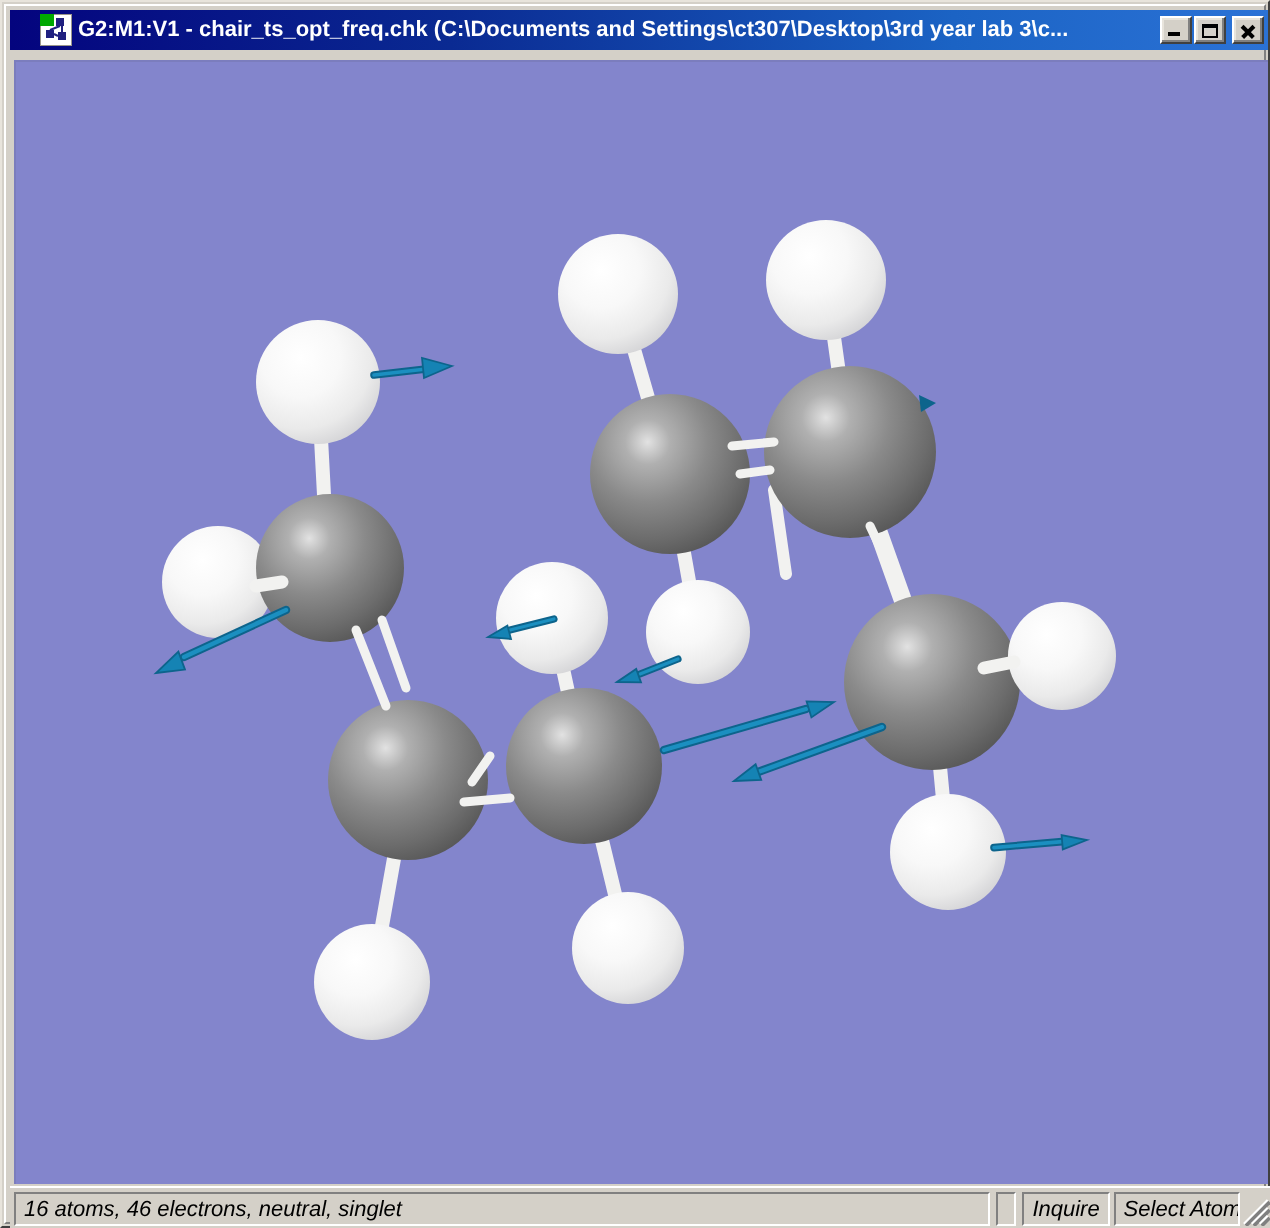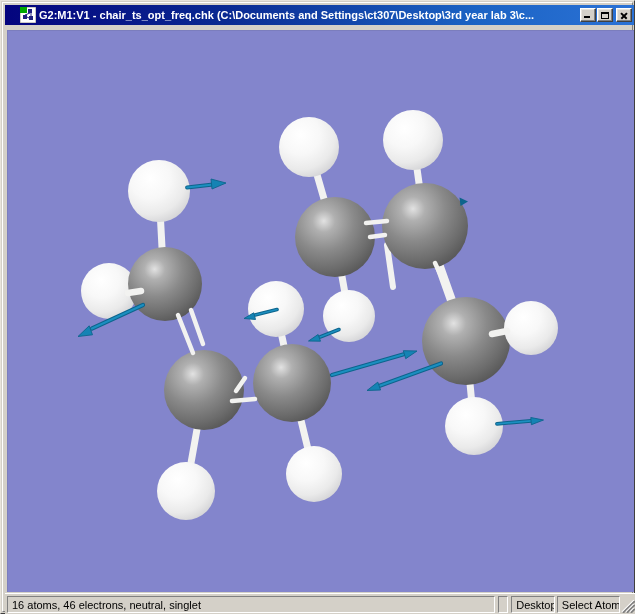--- a/index.html
+++ b/index.html
@@ -54,21 +54,21 @@
 
   .statusbar {
     position:absolute; left:2px; top:590px; width:631px; height:22px;
     background:#d4d0c8; border-top:1px solid #fff;
     display:flex; align-items:center; padding:2px 1px 2px 2px;
   }
   .panel {
     height:17px; background:#d4d0c8; color:#000; font-size:11px;
     border-top:1px solid #808080; border-left:1px solid #808080;
     border-right:1px solid #fff; border-bottom:1px solid #fff;
-    display:flex; align-items:center; padding:0 4px; white-space:nowrap; overflow:hidden;
+    display:flex; align-items:center; padding:0 4px; white-space:nowrap; overflow:hidden;font-style:italic;
   }
   .panel-msg   { width:494px; margin-right:3px; }
   .panel-blank { width:10px;  margin-right:3px; padding:0; }
   .panel-mode  { width:44px;  margin-right:2px; }
   .panel-sel   { width:64px; }
   .grip { width:14px; height:16px; margin-left:1px; align-self:flex-end; cursor:nwse-resize; }
 </style>
 </head>
 <body>
 
@@ -196,21 +196,21 @@
               <polygon points="539.5,416,527.4,420.7,526.8,413.5" fill="#1583b4" stroke="#0d648c" stroke-width="0.9"></polygon>
             </g>
             <polygon points="464,197.5,455.5,193.5,456.5,202" fill="#0d648c"></polygon>
           </g>
         </svg>
     </div>
 
     <div class="statusbar">
       <div class="panel panel-msg">16 atoms, 46 electrons, neutral, singlet</div>
       <div class="panel panel-blank"></div>
-      <div class="panel panel-mode">Desktop</div>
+      <div class="panel panel-mode">Inquire</div>
       <div class="panel panel-sel">Select Atom 1</div>
       <svg class="grip" viewBox="0 0 14 16">
         <path d="M13 3 L1 15" stroke="#ffffff" stroke-width="1.2"></path>
         <path d="M14 4 L2 16" stroke="#808080" stroke-width="1.8"></path>
         <path d="M13 7 L5 15" stroke="#ffffff" stroke-width="1.2"></path>
         <path d="M14 8 L6 16" stroke="#808080" stroke-width="1.8"></path>
         <path d="M13 11 L9 15" stroke="#ffffff" stroke-width="1.2"></path>
         <path d="M14 12 L10 16" stroke="#808080" stroke-width="1.8"></path>
       </svg>
     </div>

